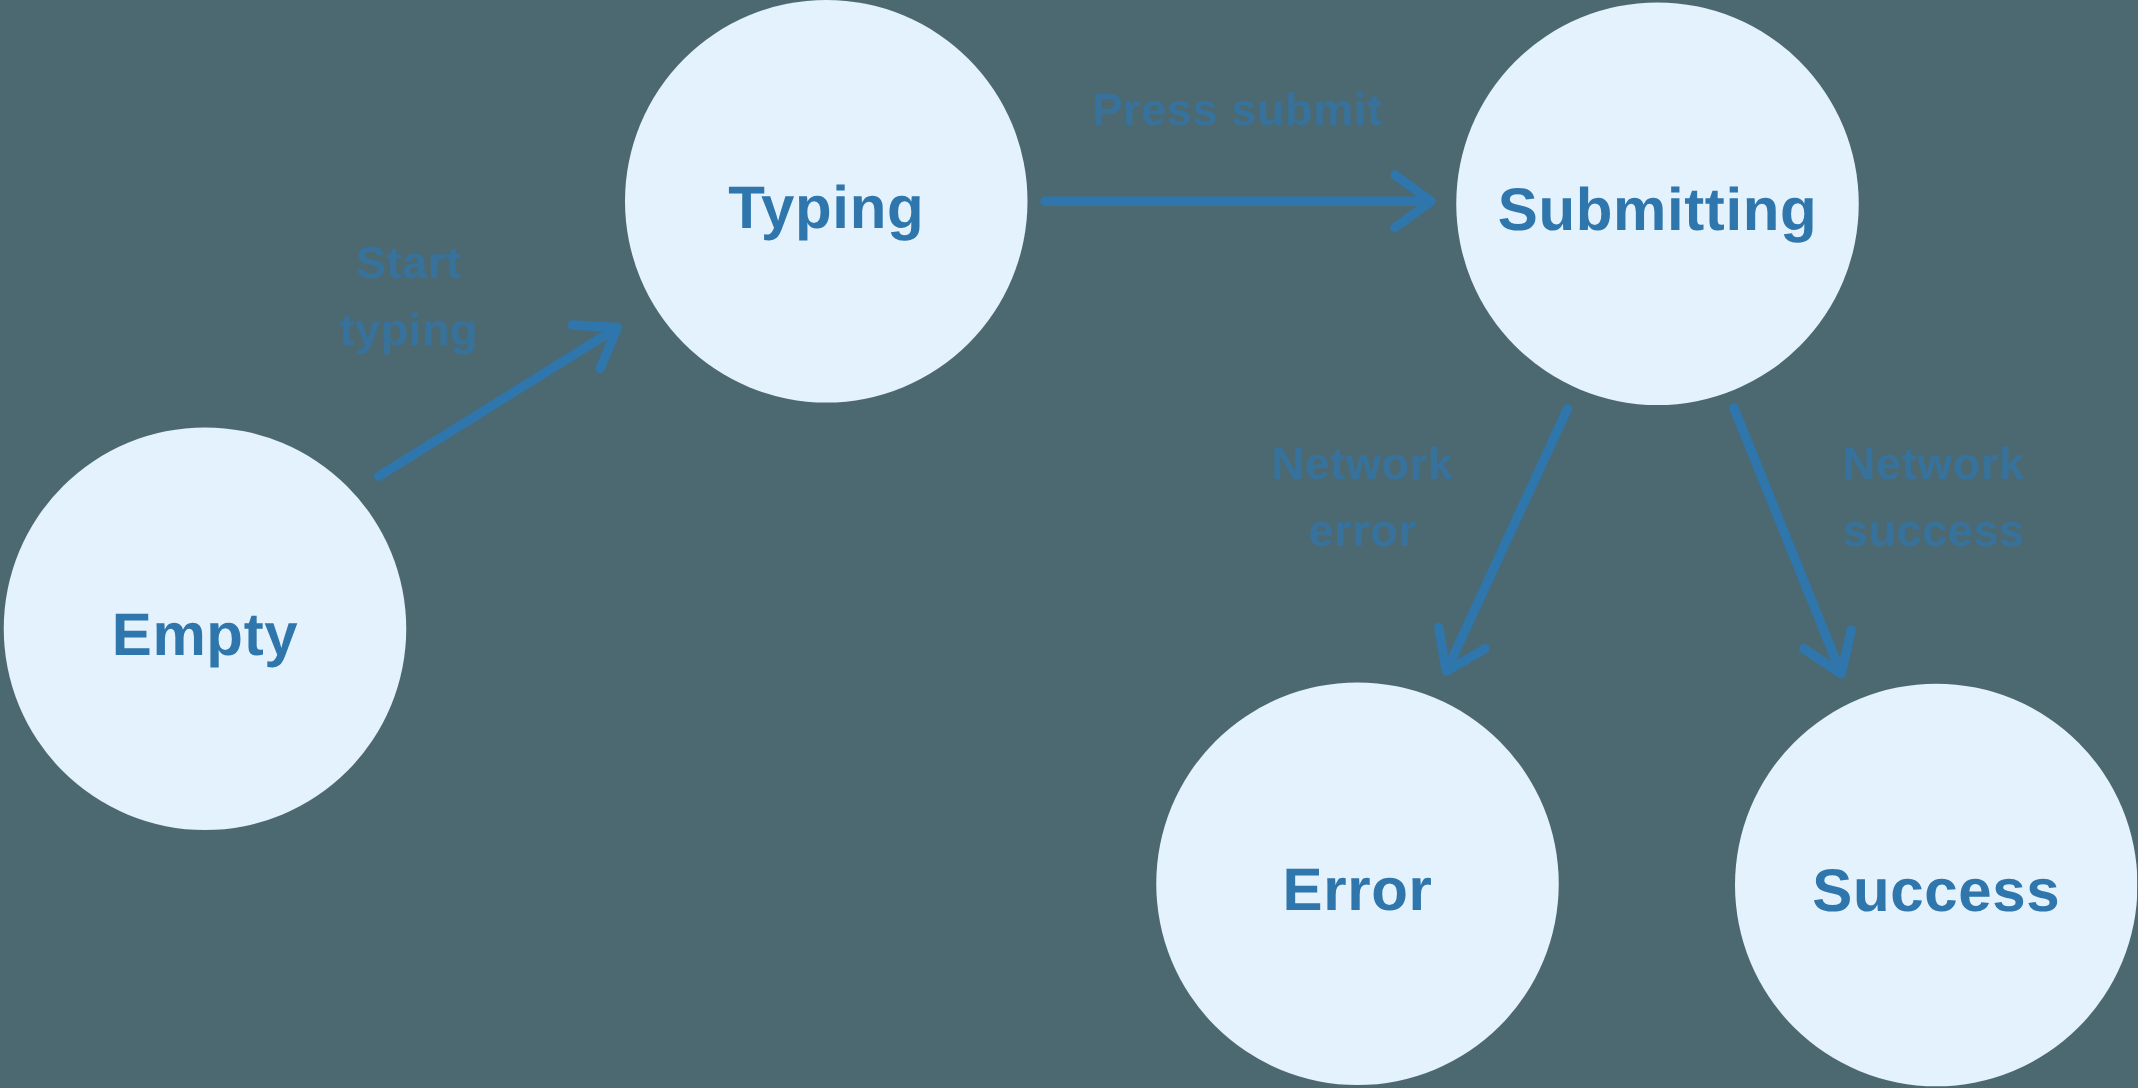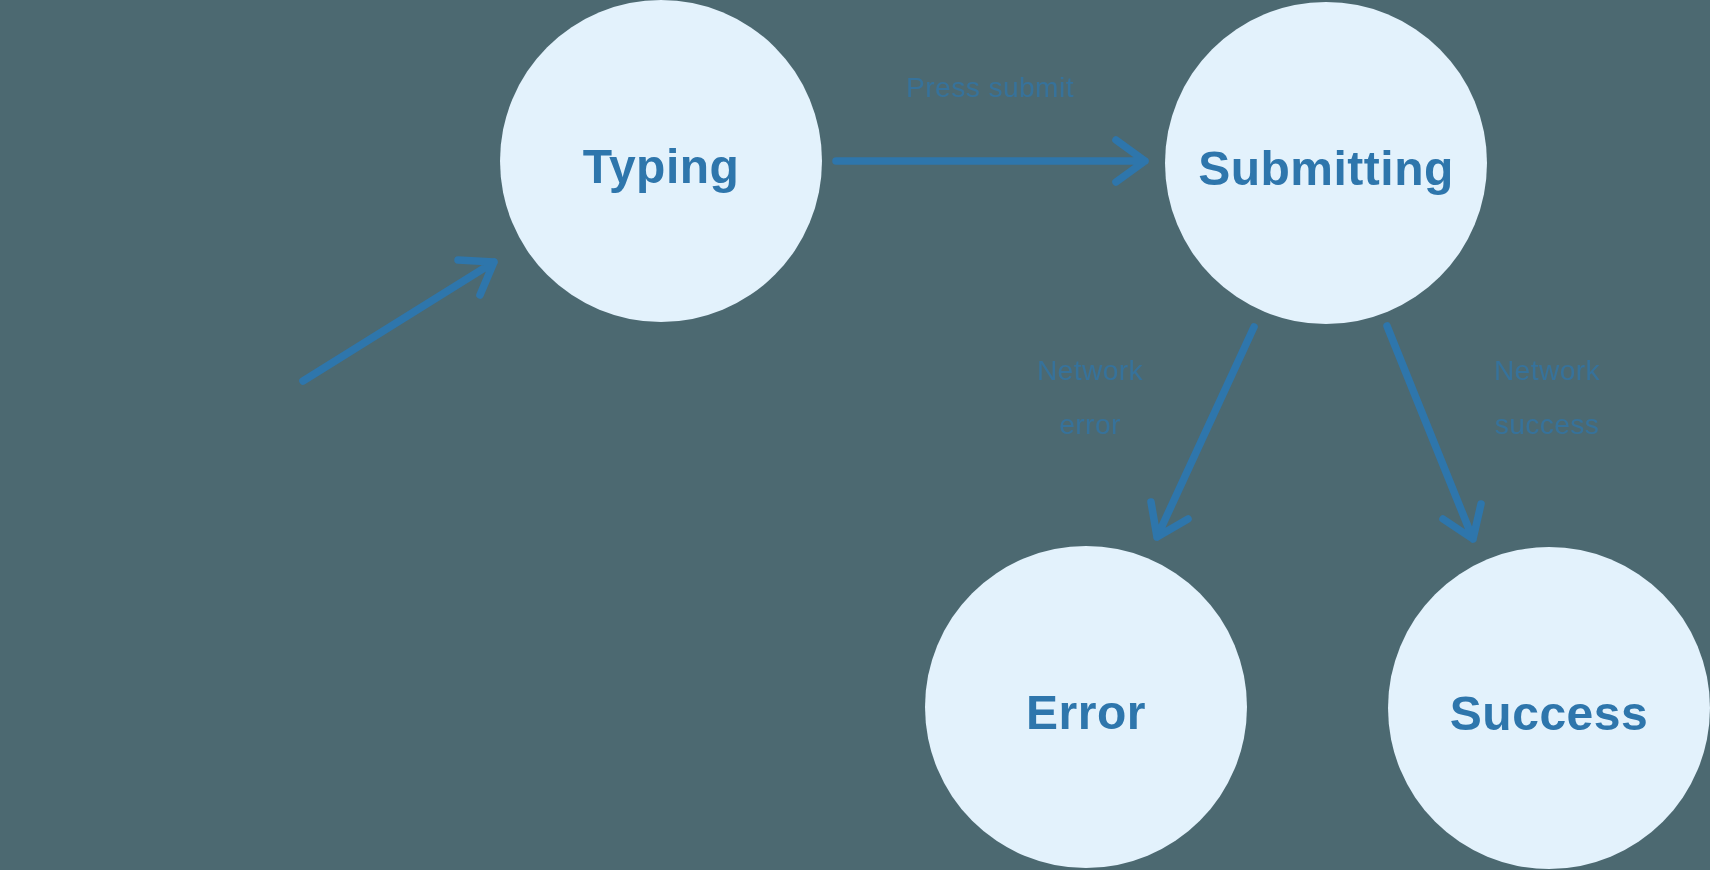--- a/index.html
+++ b/index.html
@@ -53,22 +53,22 @@
   .node-submitting { left: 1326px; top: 163px; justify-content: center; }
   .node-error      { left: 1086px; top: 707px; }
   .node-success    { left: 1549px; top: 708px; }
 
   .edge-label {
     position: absolute;
     transform: translate(-50%, -50%);
     text-align: center;
     color: var(--edge-text, #2E76AC);
     opacity: 0.72;
-    font-size: 28px;
-    font-weight: 400;
+    font-size: 36px;
+    font-weight: 700;
     letter-spacing: 0.5px;
     line-height: 54px;
     white-space: nowrap;
   }
   .edge-label .line { display: block; }
   .label-start-typing    { left: 327px;  top: 237px; }
   .label-press-submit    { left: 990px;  top: 88px;  }
   .label-network-error   { left: 1090px; top: 398px; }
   .label-network-success { left: 1547px; top: 398px; }
 </style>
@@ -77,37 +77,44 @@
 
 <div id="stage">
 
   <svg id="edges-layer" viewBox="0 0 1710 870" xmlns="http://www.w3.org/2000/svg">
     <path d="M303 381 L494 262 M458 260 L494 262 L480 295"></path>
     <path d="M836 161 L1145 161 M1116 140 L1145 161 L1116 182"></path>
     <path d="M1254 327 L1157 537 M1151 502 L1157 537 L1188 519"></path>
     <path d="M1387 326 L1473 539 M1481 504 L1473 539 L1443 519"></path>
   </svg>
 
+  <div class="node node-empty">
+    <span class="node-label">Empty</span>
+  </div>
 
   <div class="node node-typing">
     <span class="node-label">Typing</span>
   </div>
 
   <div class="node node-submitting">
     <span class="node-label">Submitting</span>
   </div>
 
   <div class="node node-error">
     <span class="node-label">Error</span>
   </div>
 
   <div class="node node-success">
     <span class="node-label">Success</span>
   </div>
 
+  <div class="edge-label label-start-typing">
+    <span class="line">Start</span>
+    <span class="line">typing</span>
+  </div>
 
   <div class="edge-label label-press-submit">
     <span class="line">Press submit</span>
   </div>
 
   <div class="edge-label label-network-error">
     <span class="line">Network</span>
     <span class="line">error</span>
   </div>
 

